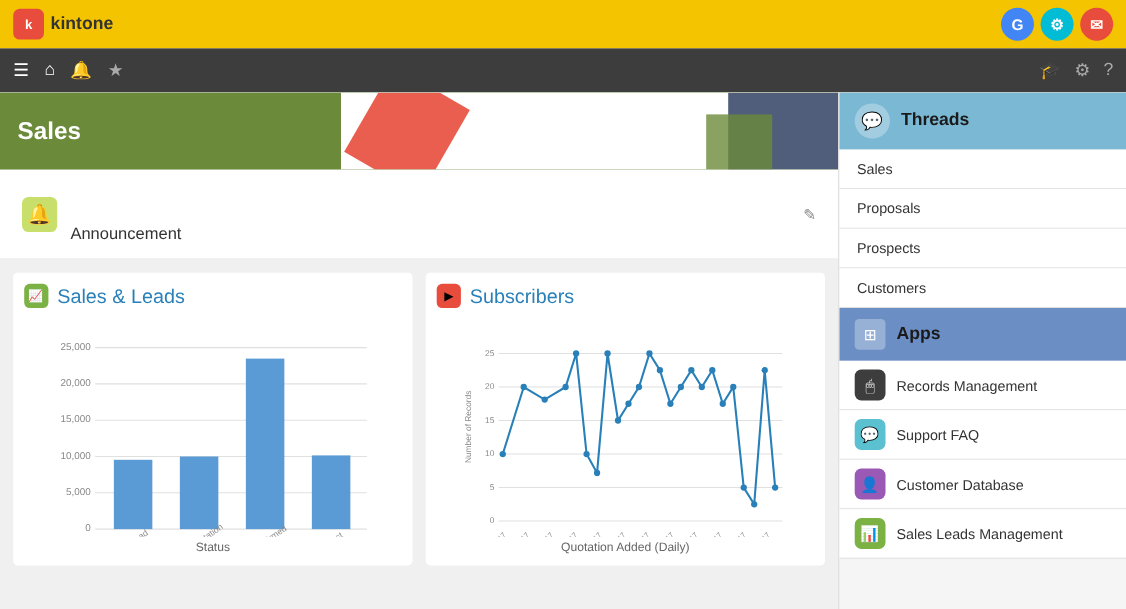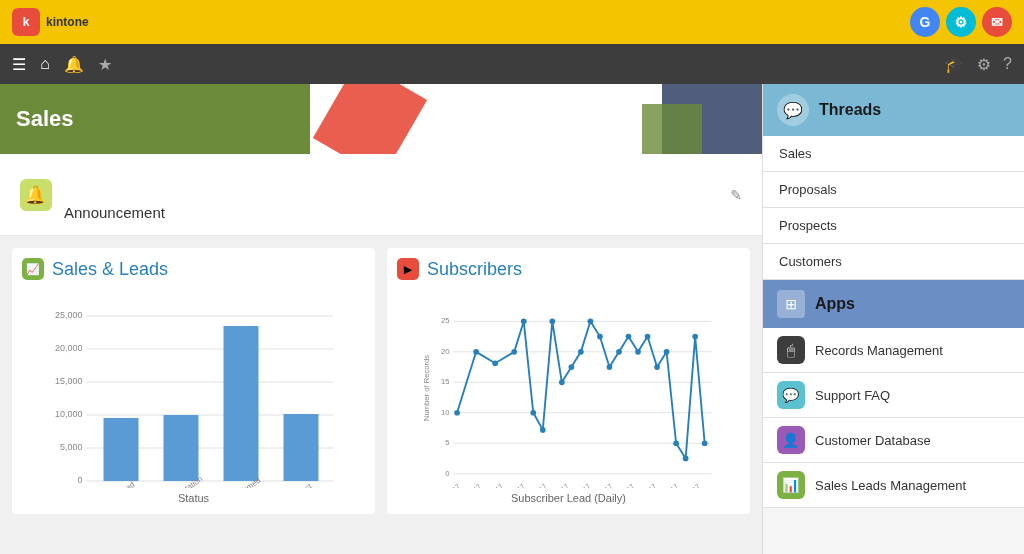--- a/index.html
+++ b/index.html
@@ -20,21 +20,21 @@
       gap: 6px;
     }
     .kintone-logo .logo-icon {
       width: 28px; height: 28px;
       background: #e74c3c;
       border-radius: 6px;
       display: flex; align-items: center; justify-content: center;
       color: white; font-weight: bold; font-size: 12px;
     }
     .kintone-logo .logo-text {
-      font-size: 12px; font-weight: 600; color: #333;
+      font-size: 16px; font-weight: 600; color: #333;
     }
     .top-bar-right {
       display: flex; gap: 6px;
     }
     .top-icon-btn {
       width: 30px; height: 30px;
       border-radius: 50%;
       display: flex; align-items: center; justify-content: center;
       font-size: 14px; font-weight: bold; color: white;
       cursor: pointer;
@@ -439,21 +439,21 @@
             <text x="129" y="210" font-size="7" fill="#888" text-anchor="end" transform="rotate(-45,129,205)">Aug 21, 2017</text>
             <text x="152" y="210" font-size="7" fill="#888" text-anchor="end" transform="rotate(-45,152,205)">Aug 24, 2017</text>
             <text x="175" y="210" font-size="7" fill="#888" text-anchor="end" transform="rotate(-45,175,205)">Aug 27, 2017</text>
             <text x="198" y="210" font-size="7" fill="#888" text-anchor="end" transform="rotate(-45,198,205)">Aug 30, 2017</text>
             <text x="221" y="210" font-size="7" fill="#888" text-anchor="end" transform="rotate(-45,221,205)">Sep 02, 2017</text>
             <text x="244" y="210" font-size="7" fill="#888" text-anchor="end" transform="rotate(-45,244,205)">Sep 05, 2017</text>
             <text x="267" y="210" font-size="7" fill="#888" text-anchor="end" transform="rotate(-45,267,205)">Sep 08, 2017</text>
             <text x="290" y="210" font-size="7" fill="#888" text-anchor="end" transform="rotate(-45,290,205)">Sep 11, 2017</text>
           </svg>
         </div>
-        <div class="chart-xlabel">Subscriber Lead (Daily)</div>
+        <div class="chart-xlabel">Quotation Added (Daily)</div>
       </div>
 
     </div>
   </div>
 
   <div class="right-sidebar">
 
     <div class="threads-header">
       <div class="threads-icon">💬</div>
       <span class="threads-title">Threads</span>

